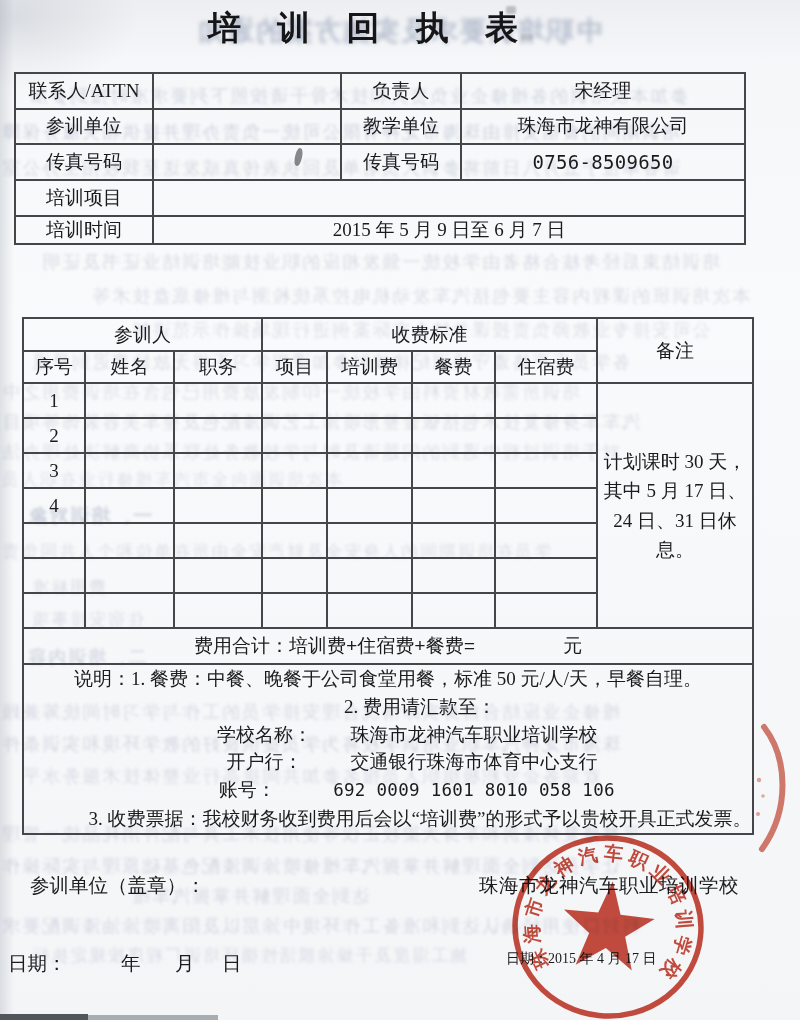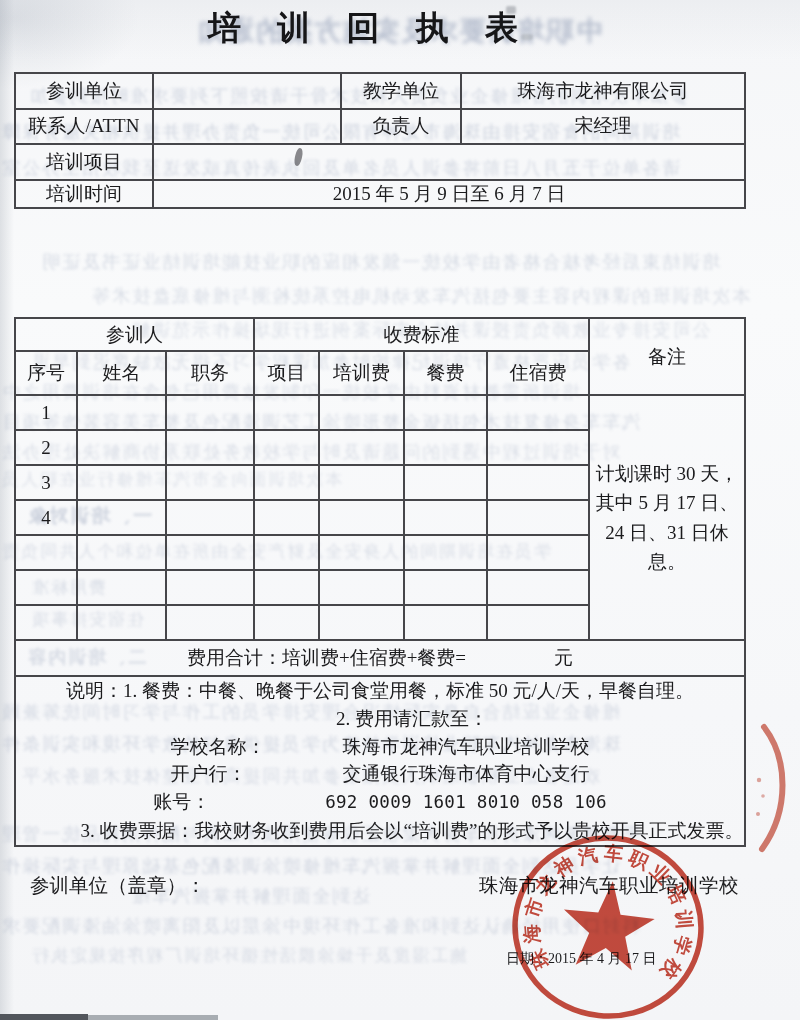--- a/index.html
+++ b/index.html
@@ -38,42 +38,42 @@
     position:absolute;border-collapse:collapse;table-layout:fixed;
     background:transparent;
   }
   table.t td{
     border:2px solid #46464a;
     text-align:center;vertical-align:middle;
     font-size:19px;color:#1b1b1d;padding:0;
     overflow:hidden;
   }
   .t-info{left:14px;top:72px;width:730px;}
-  .t-roster{left:14px;top:317px;width:730px;}
+  .t-roster{left:22px;top:317px;width:730px;}
   tr.r-info{height:35.6px;}
   tr.r-proj{height:36px;}
   tr.r-time{height:16px;}
   tr.r-gh{height:33px;}
-  tr.r-ch{height:44px;}
+  tr.r-ch{height:32px;}
   tr.r-body{height:35px;}
   tr.r-fee{height:36px;}
   tr.r-notes{height:169px;}
 
   .mono{font-family:"DejaVu Sans Mono","Liberation Mono",monospace;font-size:17.5px;letter-spacing:.3px;}
 
   td.remark-cell{
     vertical-align:top;text-align:left;
     padding:96px 5px 0 6px;font-size:17.5px;line-height:29.5px;
   }
-  td.fee-cell{text-align:left;padding-left:14px;font-size:19.5px;}
+  td.fee-cell{text-align:left;padding-left:14px;font-size:19.5px;font-family:Liberation Mono, monospace;}
   .fee-unit{margin-left:88px;}
   td.notes-cell{text-align:left;vertical-align:top;padding:6px 6px 0 14px;font-size:19px;line-height:27.8px;}
   .note-indent{margin-left:64px;}
   .bank-line{white-space:nowrap;}
-  .bank-label{display:inline-block;width:172px;text-align:left;}
+  .bank-label{display:inline-block;width:172px;text-align:center;}
 
   .abs{position:absolute;}
   .stamp-label{left:30px;top:872px;font-size:19.5px;z-index:6;}
   .school-name{left:479px;top:872px;font-size:19.5px;letter-spacing:.5px;z-index:6;}
   .date-left{left:8px;top:950px;width:260px;height:26px;font-size:19.5px;z-index:6;}
   .date-left span{position:absolute;top:0;}
   .dl-label{left:0;}
   .dl-year{left:113px;}
   .dl-month{left:167px;}
   .dl-day{left:214px;}
@@ -130,30 +130,36 @@
 
   <table class="t t-info">
     <colgroup>
         <col style="width:138px">
         <col style="width:188px">
         <col style="width:120px">
         <col style="width:284px">
       </colgroup>
     <tbody>
         <tr class="r-info">
+      <td>联系人/ATTN</td>
+      <td></td>
+      <td>负责人</td>
+      <td>宋经理</td>
+    </tr>
+    <tr class="r-info">
       <td>参训单位</td>
       <td></td>
       <td>教学单位</td>
       <td>珠海市龙神有限公司</td>
     </tr>
     <tr class="r-info">
-      <td>联系人/ATTN</td>
-      <td></td>
-      <td>负责人</td>
-      <td>宋经理</td>
+      <td>传真号码</td>
+      <td></td>
+      <td>传真号码</td>
+      <td class="mono">0756-8509650</td>
     </tr>
     <tr class="r-proj">
       <td>培训项目</td>
       <td colspan="3"></td>
     </tr>
     <tr class="r-time">
       <td>培训时间</td>
       <td colspan="3">2015 年 5 月 9 日至 6 月 7 日</td>
     </tr>
   </tbody>
@@ -268,20 +274,26 @@
           <span class="bank-label">账号：</span><span class="mono">692 0009 1601 8010 058 106</span>
         </div>
         <div class="note-line note-indent">3. 收费票据：我校财务收到费用后会以“培训费”的形式予以贵校开具正式发票。</div>
       </td>
     </tr>
   </tbody>
     </table>
 
   <div class="abs stamp-label">参训单位（盖章）：</div>
   <div class="abs school-name">珠海市龙神汽车职业培训学校</div>
+  <div class="abs date-left">
+    <span class="dl-label">日期：</span>
+    <span class="dl-year">年</span>
+    <span class="dl-month">月</span>
+    <span class="dl-day">日</span>
+  </div>
   <div class="abs date-right">日期：2015 年 4 月 17 日</div>
 
   <svg class="seal" width="212" height="206" viewBox="0 0 212 206">
     <g transform="rotate(6 106 102)">
       <ellipse class="seal-stroke" cx="106" cy="102" rx="93" ry="89" fill="none" stroke="#c43e2e" stroke-width="5.5"></ellipse>
       <path id="sealTextArc" d="M 52.4 145 A 70 67 0 1 1 159.6 145" fill="none"></path>
       <text class="seal-text seal-fill" fill="#c43e2e" font-size="19" letter-spacing="4.8">
         <textPath href="#sealTextArc">珠海市龙神汽车职业培训学校</textPath>
       </text>
       <polygon class="seal-fill" fill="#c43e2e" points="106,56 117.2,88.6 151.6,89.2 124.1,109.9 134.2,142.8 106,123 77.8,142.8 87.9,109.9 60.4,89.2 94.8,88.6"></polygon>

